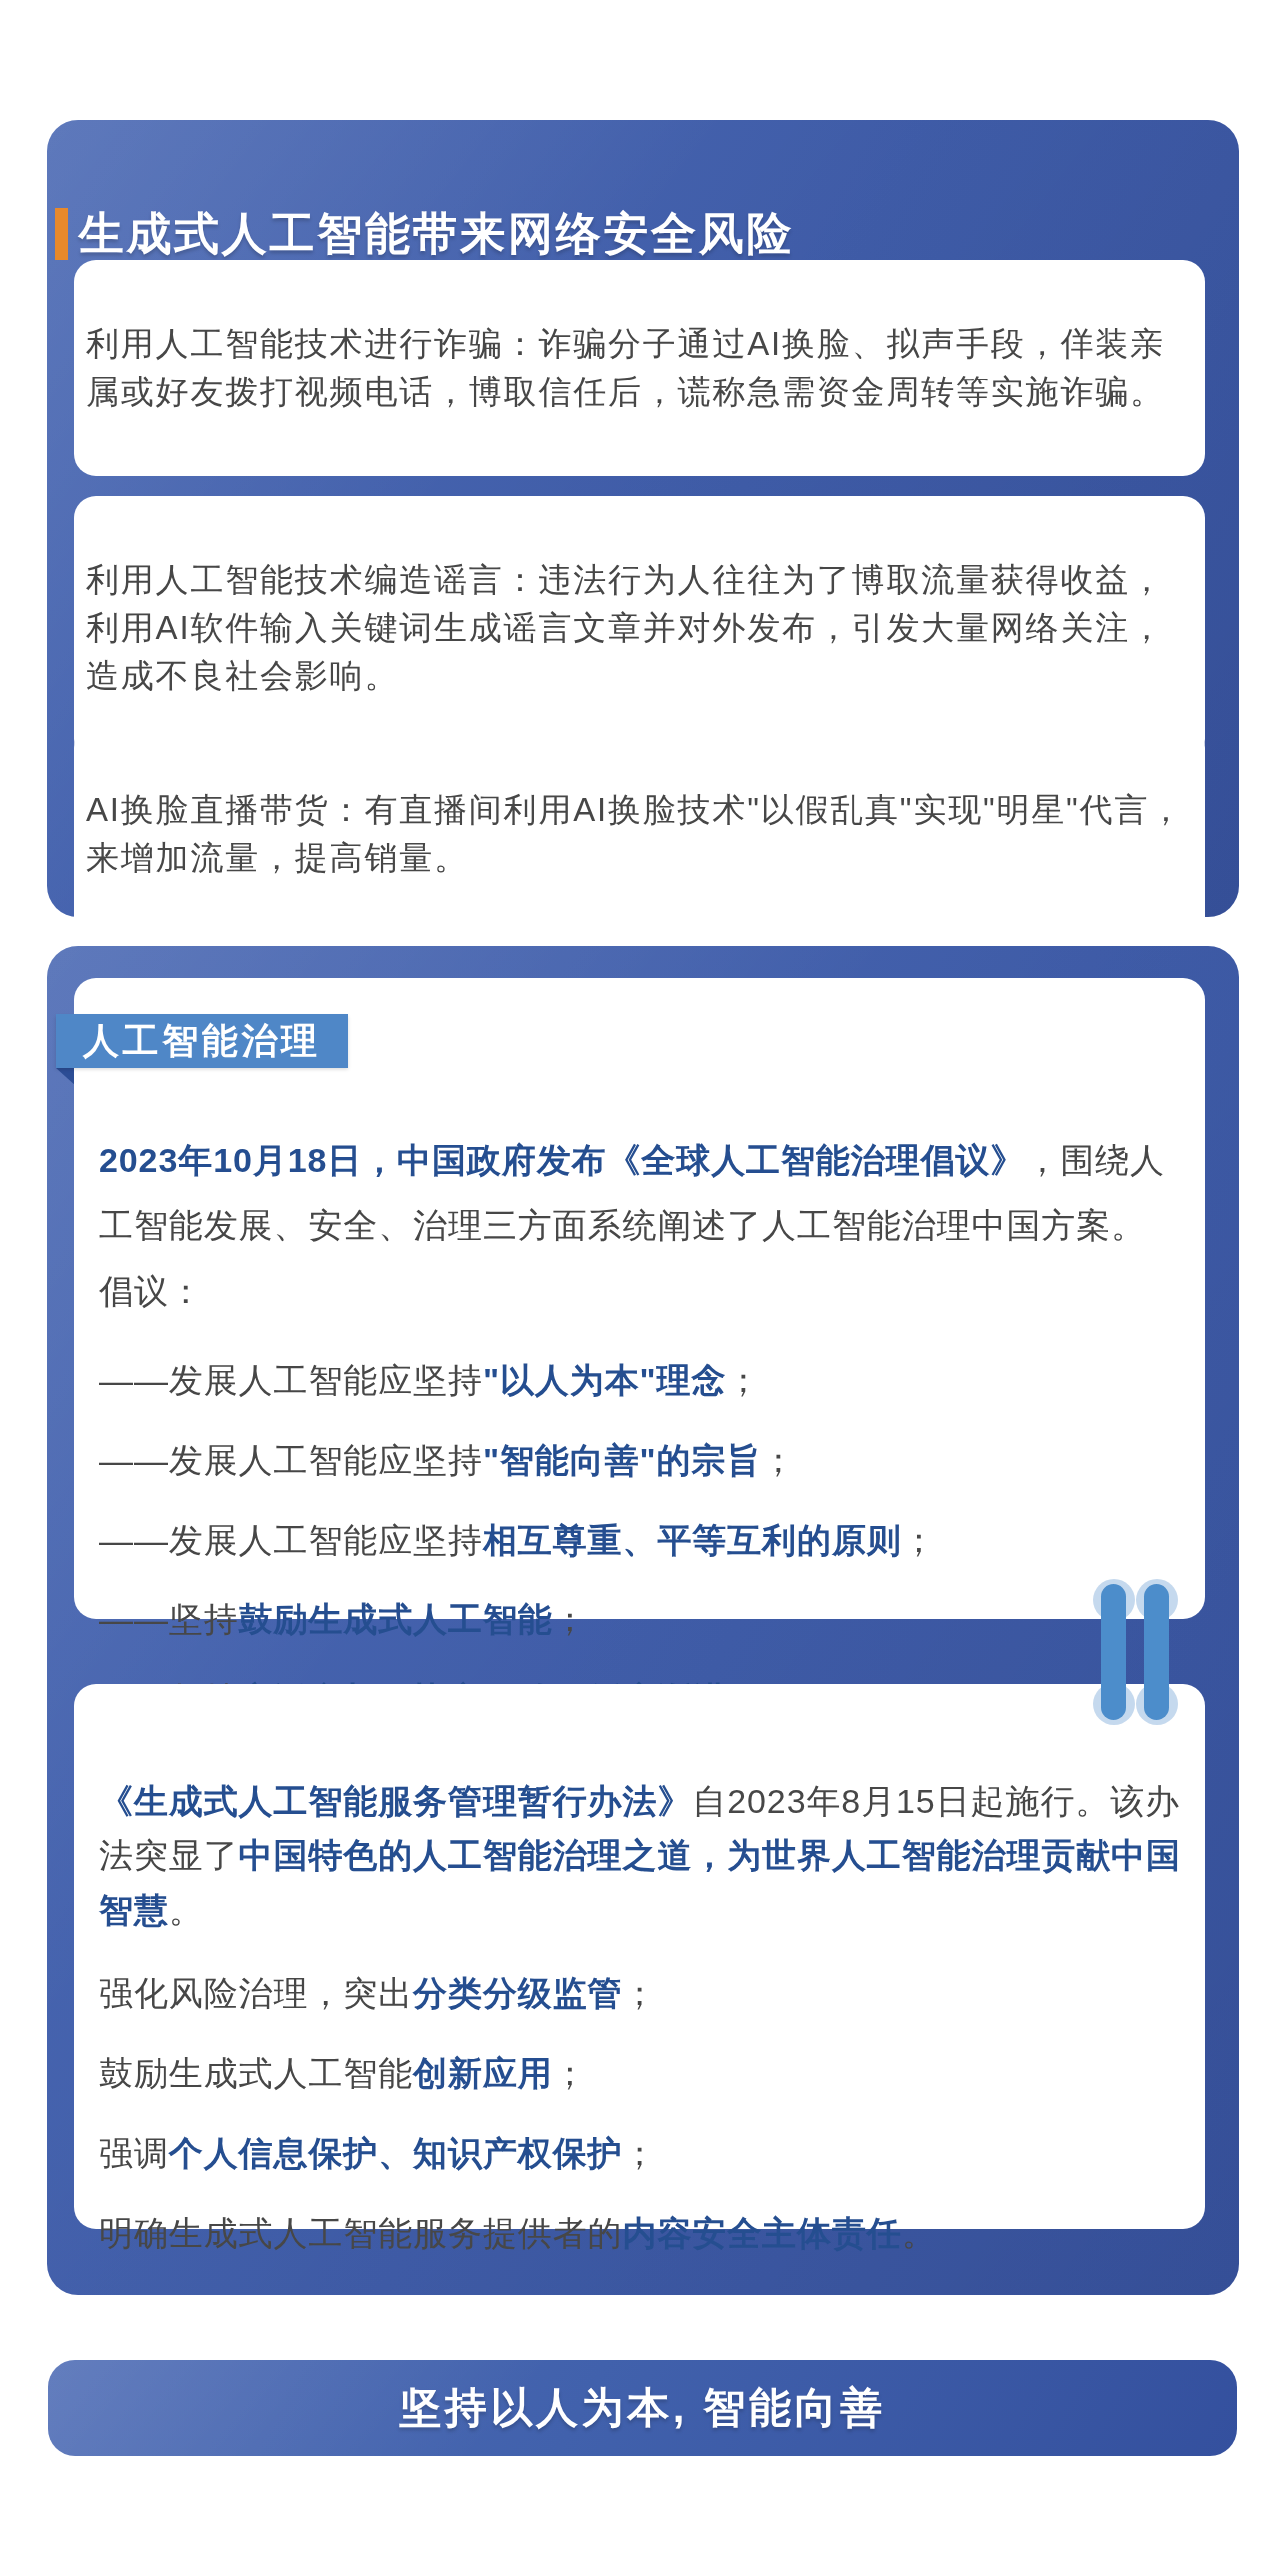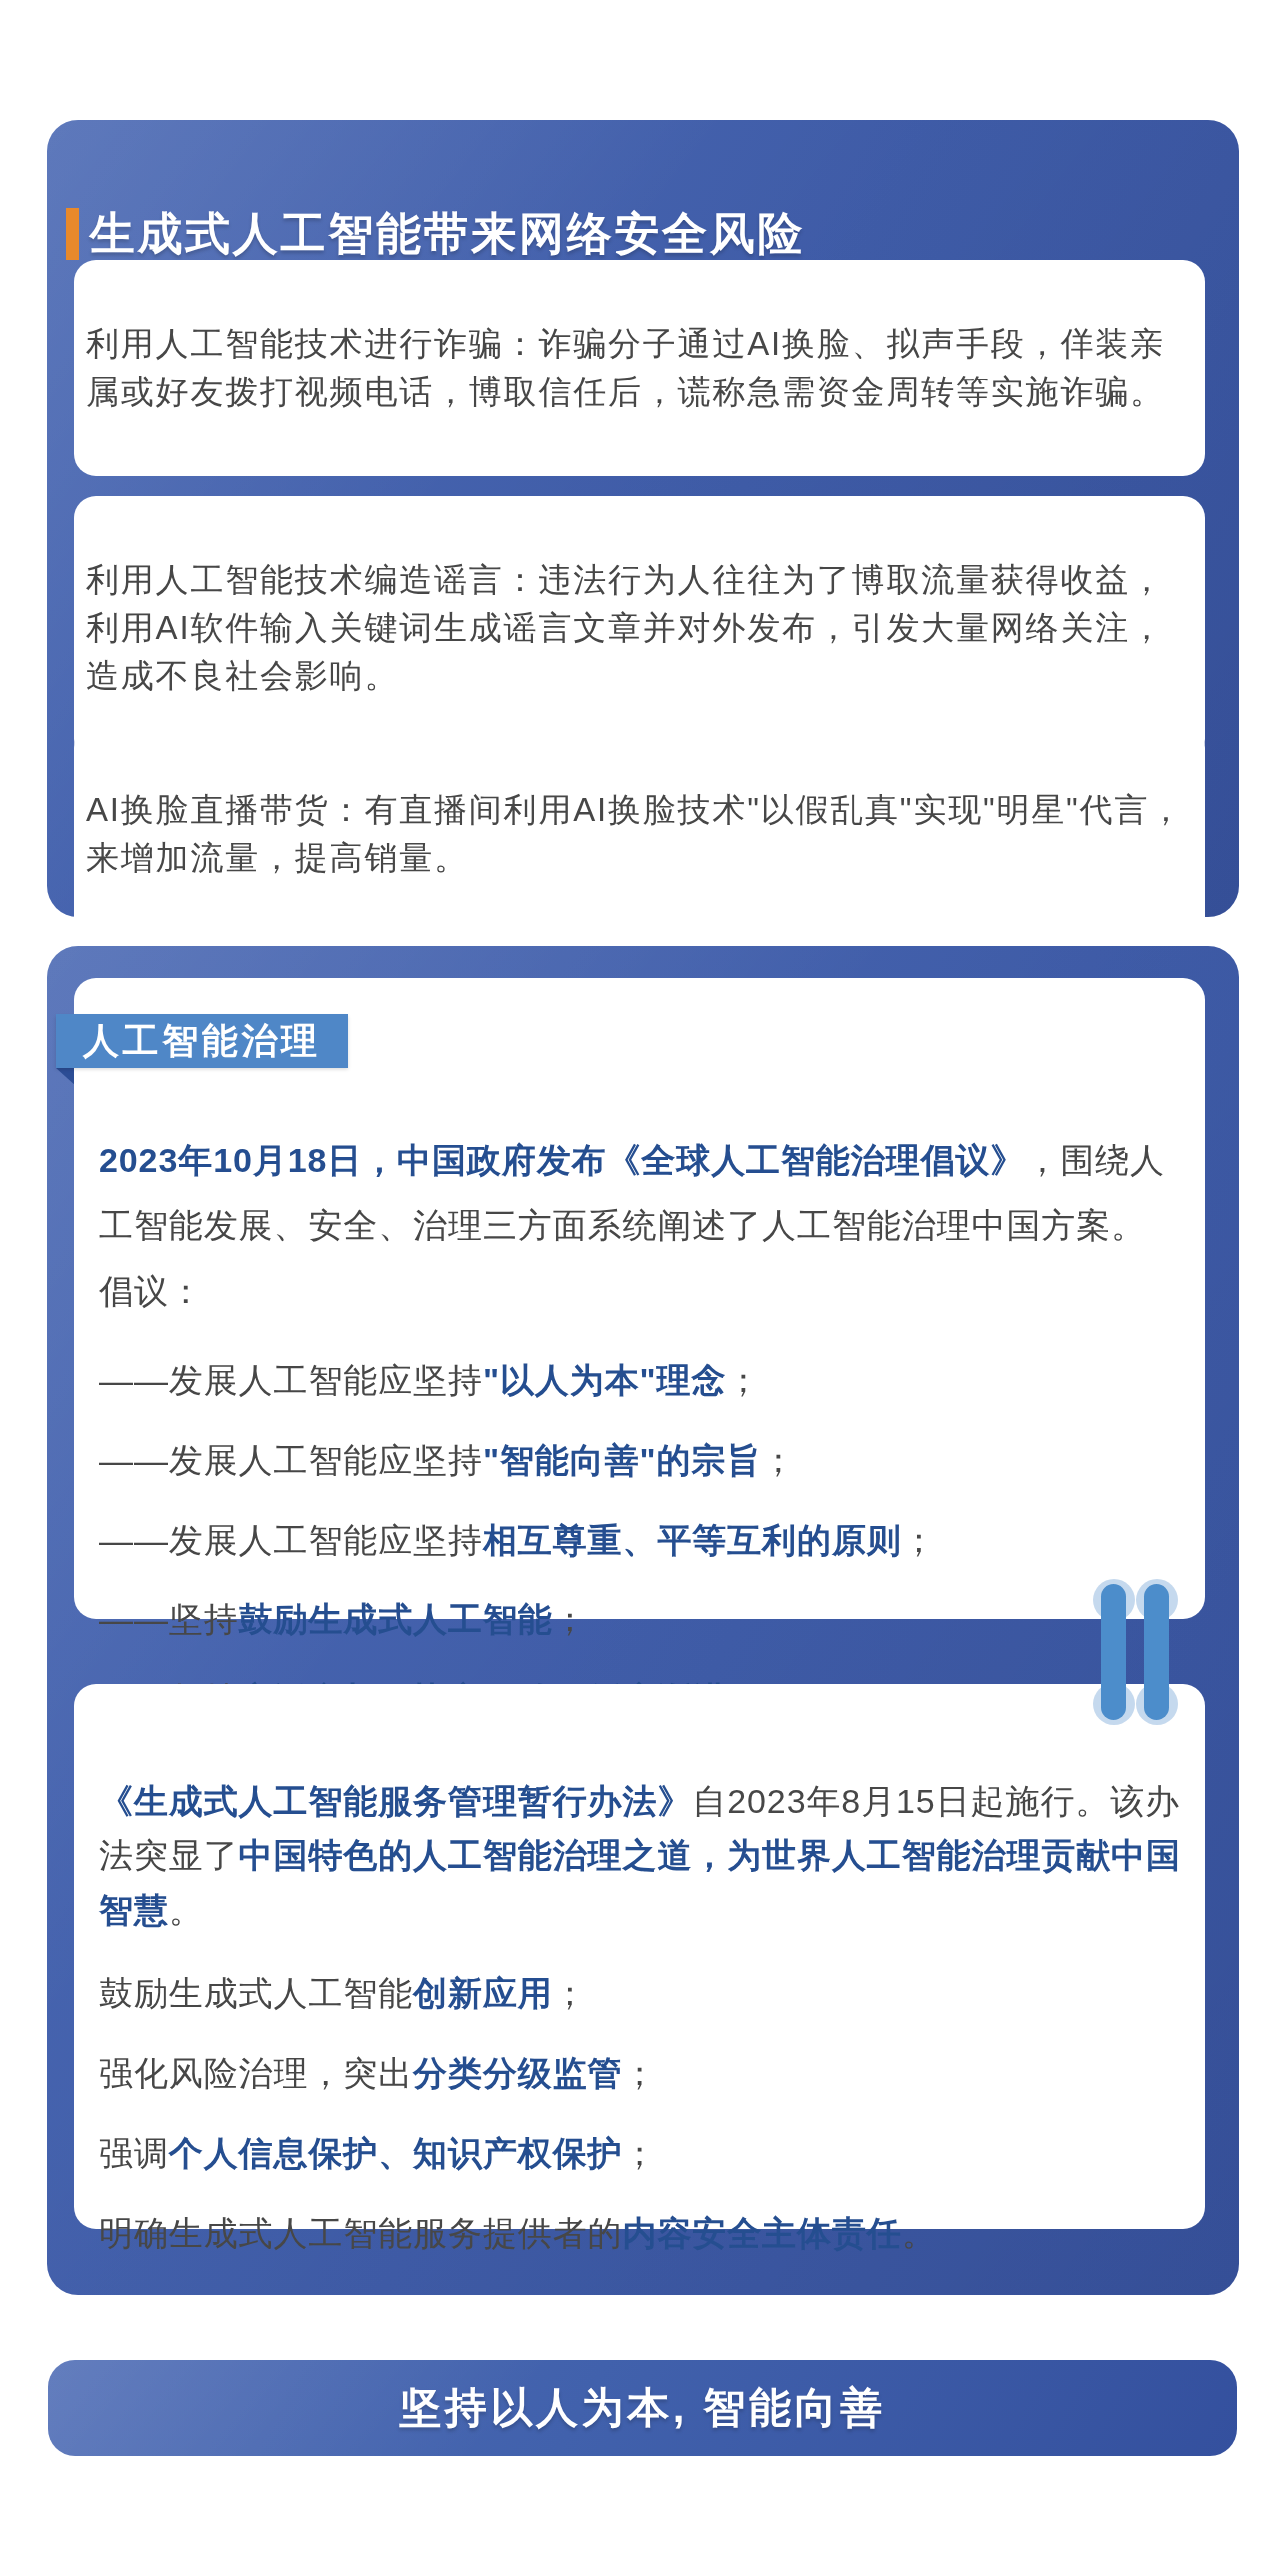--- a/index.html
+++ b/index.html
@@ -19,21 +19,21 @@
   .blue-card::before{ 
     content:"";position:absolute;inset:0;border-radius:inherit;
     background:linear-gradient(128deg,rgba(255,255,255,.10) 0%,rgba(255,255,255,0) 38%,rgba(0,0,0,.05) 100%);
     pointer-events:none;
   }
   .card-risks{top:120px;height:797px;}
   .card-governance{top:946px;height:1349px;}
 
   
   .card-title-row{
-    position:absolute;top:54px;left:19px;right:36px;
+    position:absolute;top:54px;left:8px;right:36px;
     display:flex;align-items:center;gap:11px;
   }
   .accent-bar{
     width:12.7px;height:52px;flex:0 0 12.7px;
     background:var(--accent_orange,#E8892B);
   }
   .card-title{
     color:#fff;font-size:45px;font-weight:bold;letter-spacing:2.7px;
     text-shadow:0 2.7px 3.6px rgba(0,0,0,.18);
     white-space:nowrap;
@@ -176,22 +176,22 @@
         <span class="pause-halo bottom"></span>
       </div>
       <div class="pause-bar b2">
         <span class="pause-halo top"></span>
         <span class="pause-halo bottom"></span>
       </div>
     </div>
 
     <div class="panel panel-gov2">
       <p class="law-paragraph"><span class="hl">《生成式人工智能服务管理暂行办法》</span><span>自2023年8月15日起施行。该办法突显了</span><span class="hl">中国特色的人工智能治理之道，为世界人工智能治理贡献中国智慧</span><span>。</span></p>
+      <p class="law-item"><span>强化风险治理，突出</span><span class="hl">分类分级监管</span><span>；</span></p>
       <p class="law-item first"><span>鼓励生成式人工智能</span><span class="hl">创新应用</span><span>；</span></p>
-      <p class="law-item"><span>强化风险治理，突出</span><span class="hl">分类分级监管</span><span>；</span></p>
       <p class="law-item"><span>强调</span><span class="hl">个人信息保护、知识产权保护</span><span>；</span></p>
       <p class="law-item"><span>明确生成式人工智能服务提供者的</span><span class="hl">内容安全主体责任</span><span>。</span></p>
     </div>
   </section>
 
   <footer class="footer-banner">
     <span class="footer-text">坚持以人为本, 智能向善</span>
   </footer>
 
 </div>

